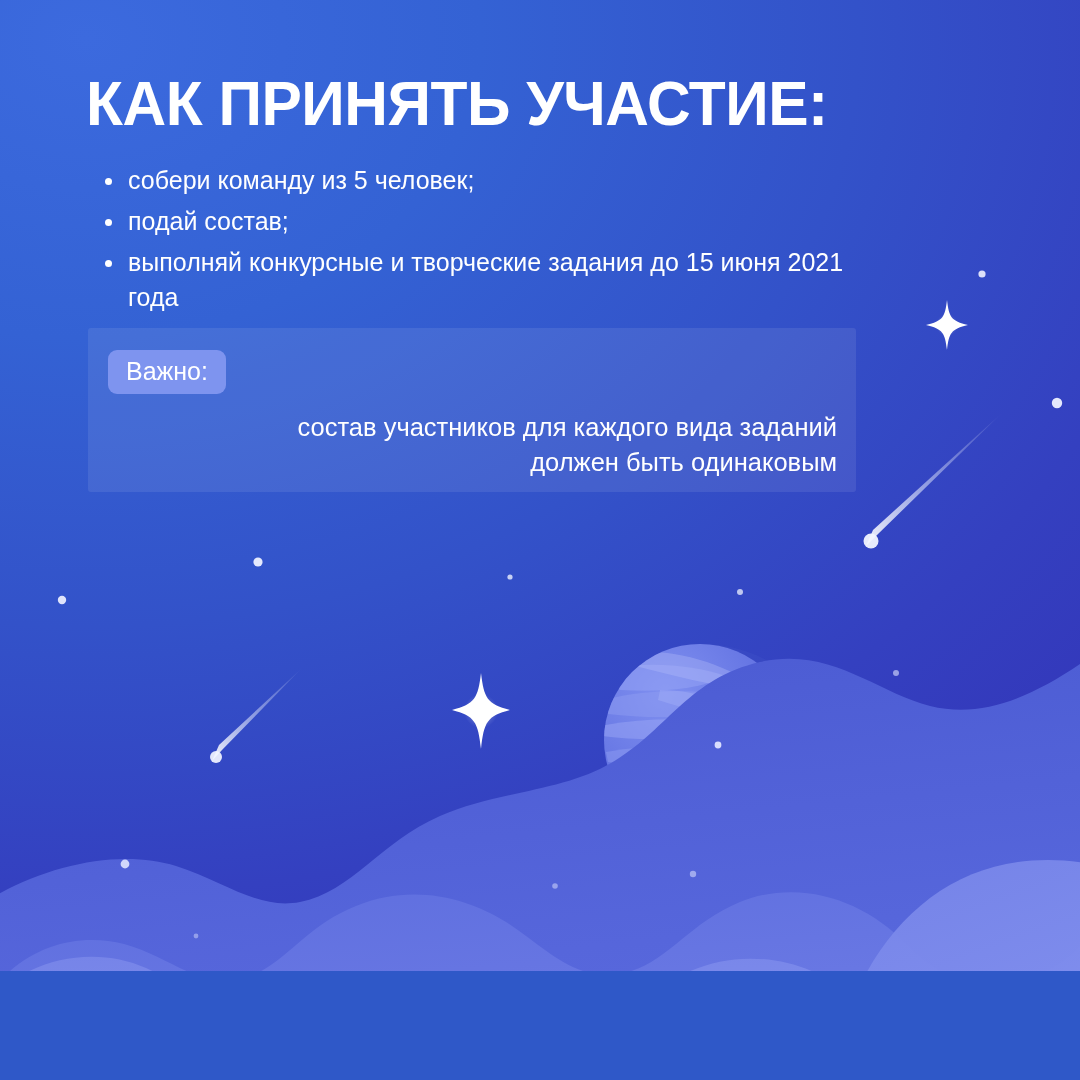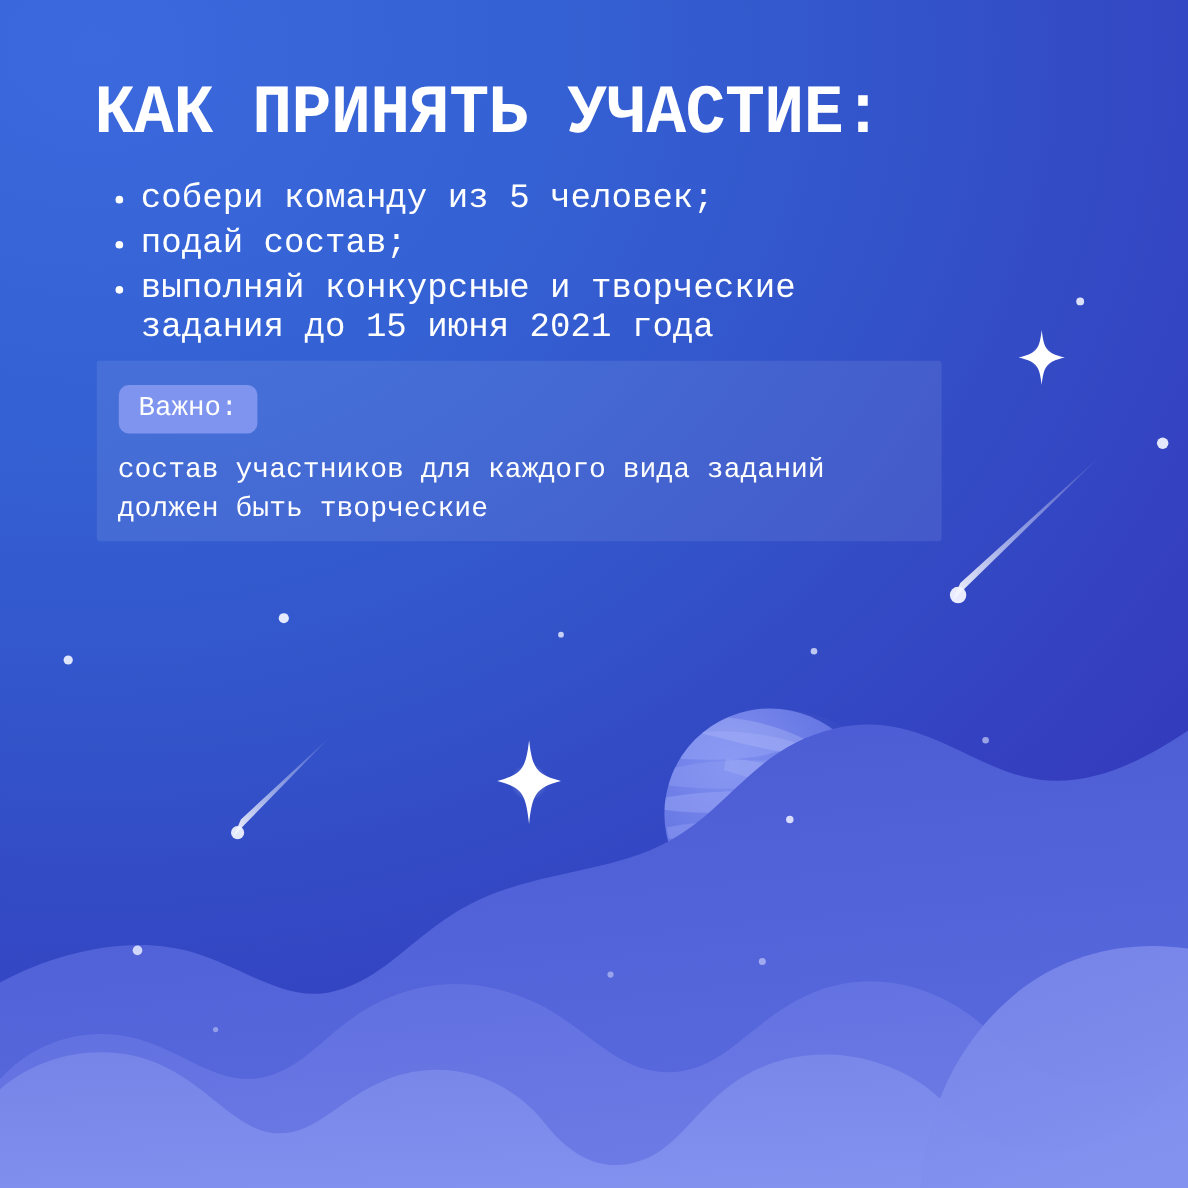--- a/index.html
+++ b/index.html
@@ -3,23 +3,23 @@
 <meta charset="utf-8">
 <style>
   html, body {
     margin: 0;
     padding: 0;
     background: #2f58c8;
   }
   #poster {
     position: relative;
     width: 1080px;
-    height: 1080px;
+    height: 971px;
     overflow: hidden;
-    font-family: Liberation Mono, monospace;
+    font-family: Liberation Sans, sans-serif;
     background:
       radial-gradient(130% 110% at 8% 4%, #3c6ade 0%, #3462d4 28%, #3352c9 55%, #3440c0 80%, #3335b9 100%);
     -webkit-font-smoothing: antialiased;
   }
 
   
   .sky-layer {
     position: absolute;
     inset: 0;
     pointer-events: none;
@@ -55,21 +55,21 @@
     top: 163px;
     width: 760px;
     margin: 0;
     padding: 0;
     list-style: none;
   }
   .bullets li {
     position: relative;
     padding-left: 32px;
     margin: 0 0 6px 0;
-    font-size: 31px;
+    font-size: 25px;
     line-height: 35px;
     color: #ffffff;
     font-weight: 400;
   }
   .bullets li::before {
     content: "";
     position: absolute;
     left: 9px;
     top: 15px;
     width: 7px;
@@ -103,21 +103,21 @@
   .note-body {
     position: absolute;
     left: 19px;
     top: 82px;
     width: 730px;
     color: #ffffff;
     font-size: 25.5px;
     line-height: 35px;
     font-weight: 400;
   }
-  .note-body span { display: block; }
+  .note-body span { display: block; text-align: right; }
 </style>
 </head>
 <body>
 
 <div id="poster">
 
   <div class="sky-layer">
     <svg width="1080" height="1080" viewBox="0 0 1080 1080" xmlns="http://www.w3.org/2000/svg">
       <defs>
         <clipPath id="planetClip">
@@ -264,18 +264,18 @@
     <ul class="bullets">
       <li>собери команду из 5 человек;</li>
       <li>подай состав;</li>
       <li>выполняй конкурсные и творческие задания до 15 июня 2021 года</li>
     </ul>
 
     <div class="note-panel">
       <div class="note-badge">Важно:</div>
       <div class="note-body">
         <span>состав участников для каждого вида заданий</span>
-        <span>должен быть творческие</span>
+        <span>должен быть одинаковым</span>
       </div>
     </div>
 
   </div>
 </div>
 
 </body></html>

